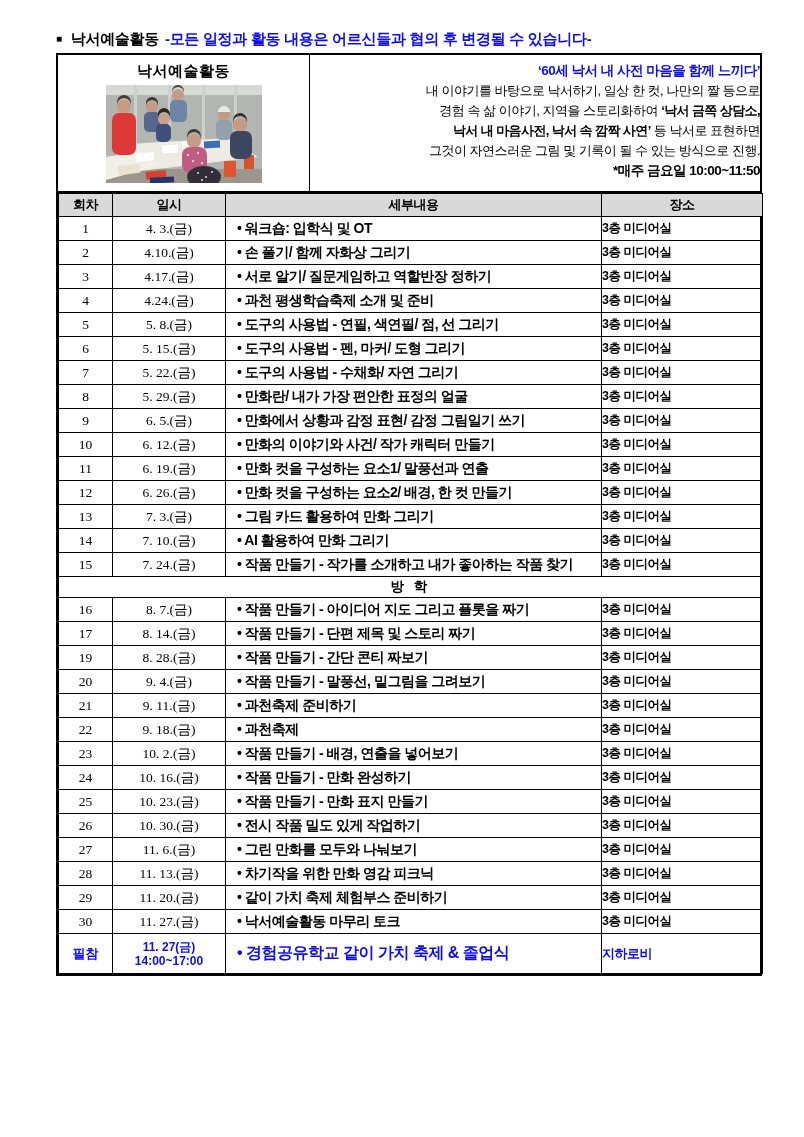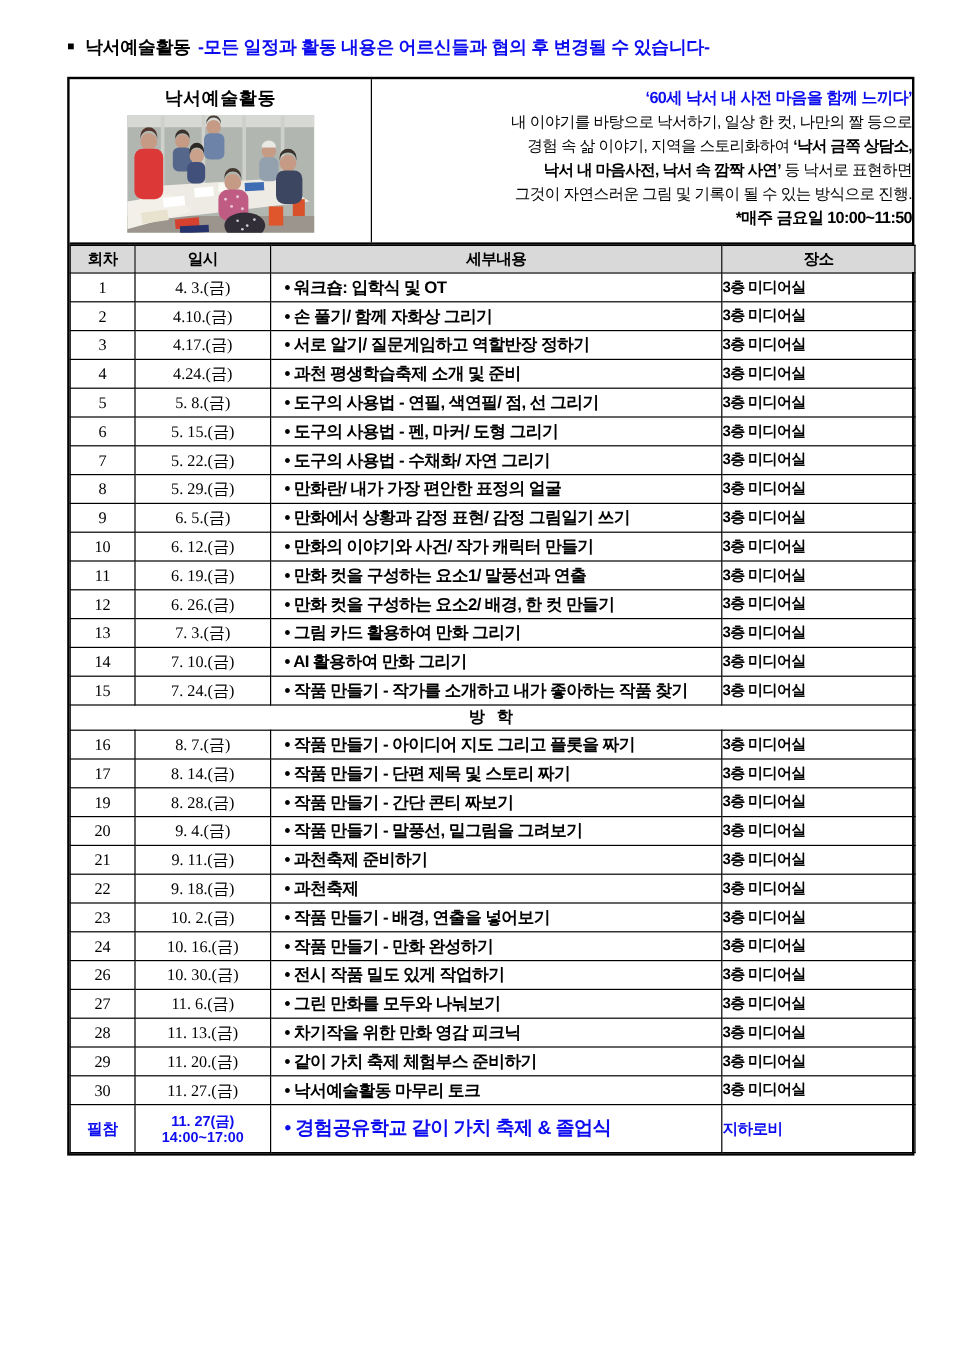--- a/index.html
+++ b/index.html
@@ -3,21 +3,21 @@
 <meta charset="utf-8">
 <style>
   :root{ --blue:#0d0df0; --border:#000; --hdr:#d9d9d9; }
   *{box-sizing:border-box}
   html,body{margin:0;padding:0;background:#fff}
   .page{
     width:804px;height:1137px;background:#fff;color:#000;
     font-family:"Liberation Sans",sans-serif;
     padding:30px 42px 0 56px;position:relative;overflow:hidden;
   }
-  .doc-title{font-size:15px;font-weight:bold;margin-bottom:15px;letter-spacing:-0.3px;white-space:nowrap}
+  .doc-title{font-size:15px;font-weight:bold;margin-bottom:4px;letter-spacing:-0.3px;white-space:nowrap}
   .doc-title .bullet{font-size:10px;vertical-align:2px;margin-right:9px}
   .doc-title .t-black{margin-right:6px}
   .t-blue{color:var(--blue)}
 
   .wrap{border:2px solid var(--border);width:706px}
 
   
   .intro{display:flex;height:138px;border-bottom:2px solid var(--border)}
   .intro-left{width:252px;border-right:1px solid var(--border);display:flex;flex-direction:column;align-items:center;padding-top:7px}
   .pname{font-size:15px;font-weight:bold;letter-spacing:0.5px;margin-bottom:4px}
@@ -270,20 +270,26 @@
             <td class="detail">• 작품 만들기 - 배경, 연출을 넣어보기</td>
             <td class="place">3층 미디어실</td>
           </tr>
           <tr>
             <td class="no">24</td>
             <td class="date">10. 16.(금)</td>
             <td class="detail">• 작품 만들기 - 만화 완성하기</td>
             <td class="place">3층 미디어실</td>
           </tr>
           <tr>
+            <td class="no">25</td>
+            <td class="date">10. 23.(금)</td>
+            <td class="detail">• 작품 만들기 - 만화 표지 만들기</td>
+            <td class="place">3층 미디어실</td>
+          </tr>
+          <tr>
             <td class="no">26</td>
             <td class="date">10. 30.(금)</td>
             <td class="detail">• 전시 작품 밀도 있게 작업하기</td>
             <td class="place">3층 미디어실</td>
           </tr>
           <tr>
             <td class="no">27</td>
             <td class="date">11. 6.(금)</td>
             <td class="detail">• 그린 만화를 모두와 나눠보기</td>
             <td class="place">3층 미디어실</td>

